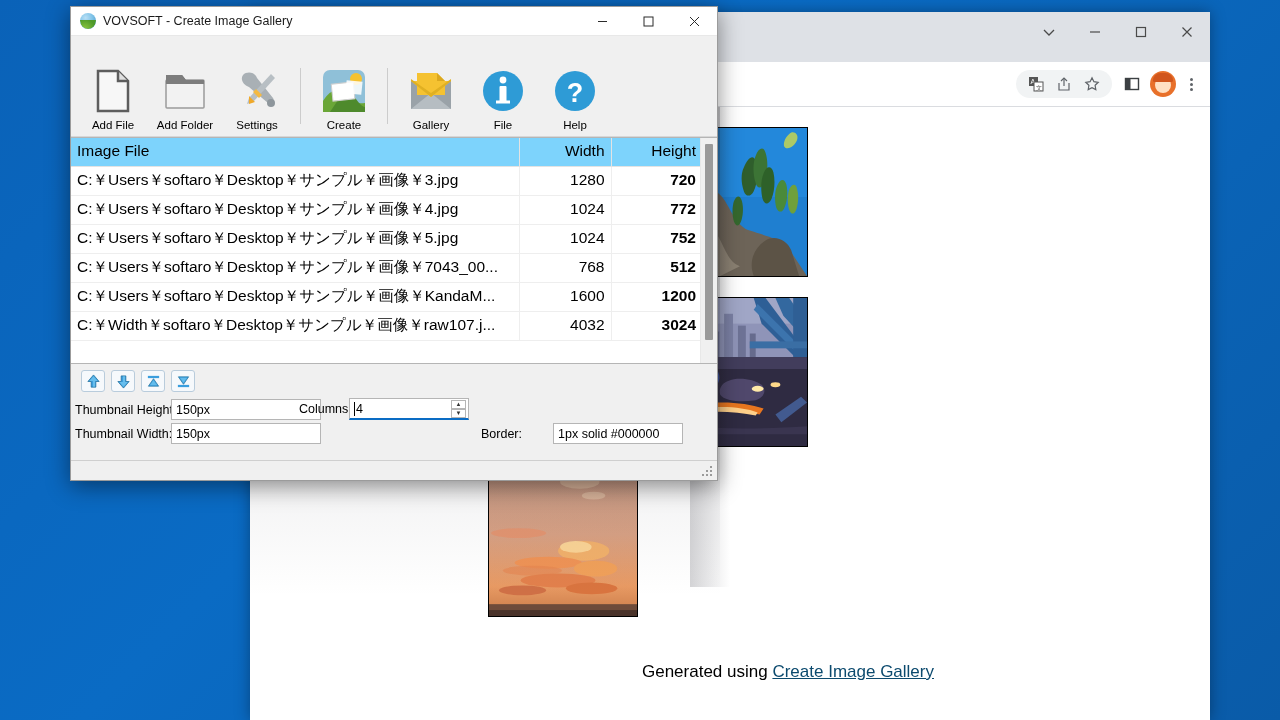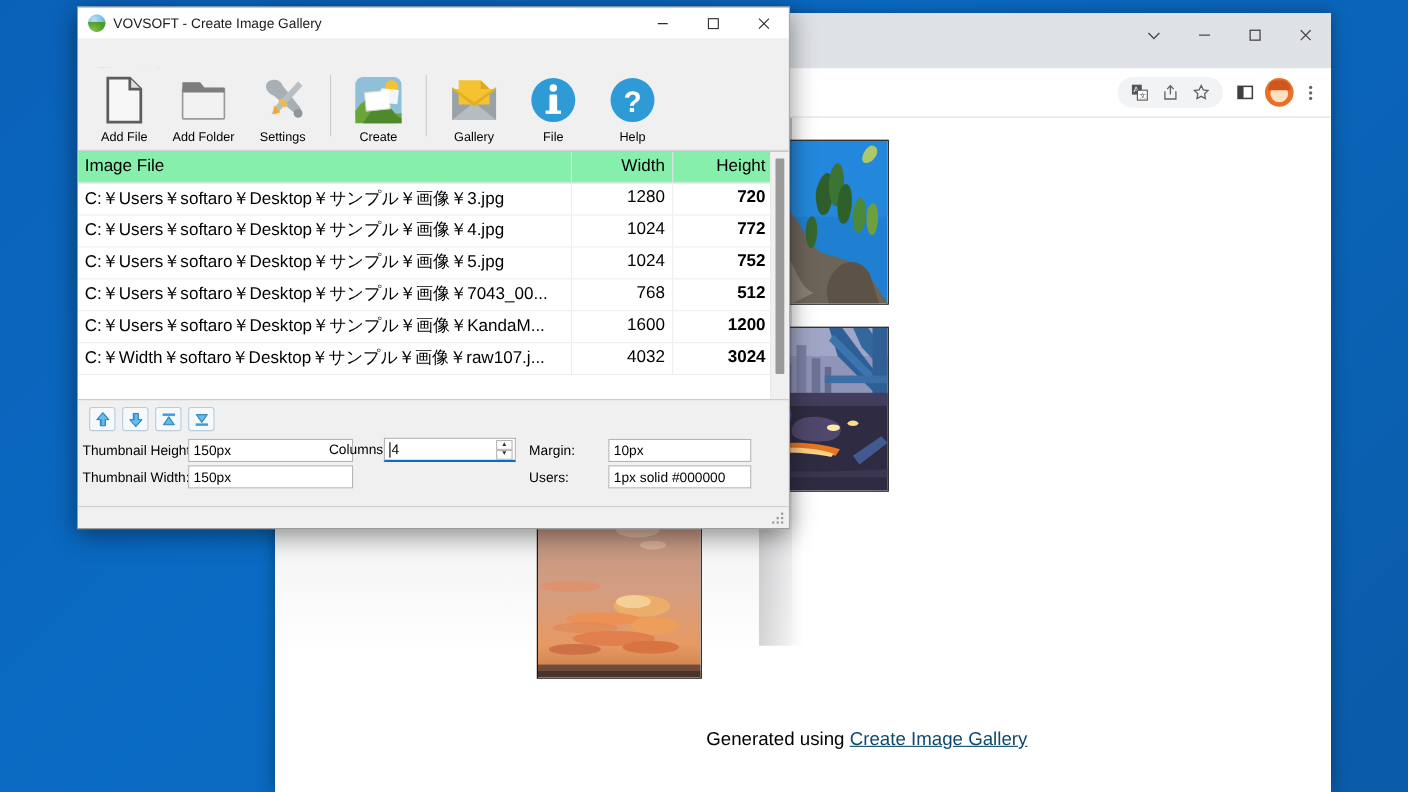--- a/index.html
+++ b/index.html
@@ -201,21 +201,21 @@
   table.lst {
     width: 100%;
     border-collapse: collapse;
     font-size: 15.5px;
     table-layout: fixed;
   }
   table.lst th {
     font-weight: normal;
     text-align: left;
     padding: 3px 6px 4px 6px;
-    background: #86efac;
+    background: #7dd3fc;
     border-bottom: 1px solid #e3e3e3;
     border-right: 1px solid #e3e3e3;
     color: #000;
     height: 28px;
   }
   table.lst th.num, table.lst td.num { text-align: right; }
   table.lst th.last { border-right: none; }
   table.lst td {
     padding: 3px 6px 4px 6px;
     border-bottom: 1px solid #eeeeee;
@@ -709,27 +709,23 @@
           <div class="spin" style="width:120px;">
             <span class="caret"></span>
             <span class="val">4</span>
             <div class="spin-btns">
               <div>▲</div>
               <div>▼</div>
             </div>
           </div>
         </div>
 
-        <div class="fld" style="left:410px; top:0;">
-          <label style="width:72px;">Margin:</label>
-          <div class="inp" style="width:130px;">10px</div>
-        </div>
 
         <div class="fld" style="left:410px; top:24px;">
-          <label style="width:72px;">Users:</label>
+          <label style="width:72px;">Border:</label>
           <div class="inp" style="width:130px;">1px solid #000000</div>
         </div>
 
       </div>
     </div>
 
     <div class="dlg-statusbar">
       <div class="grip">
         <i style="left:8px;top:0"></i>
           <i style="left:4px;top:4px"></i>

